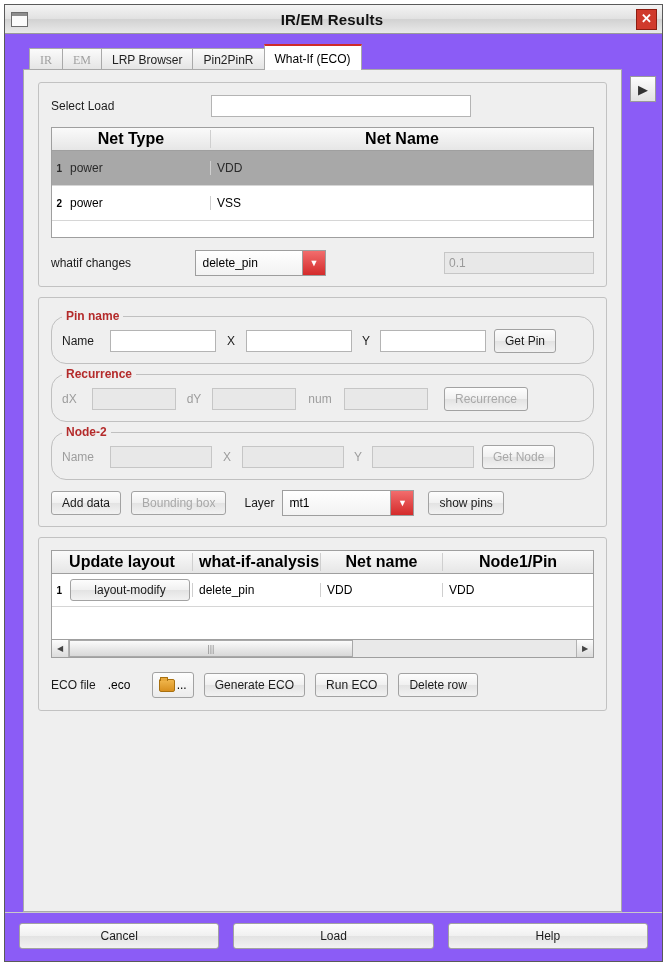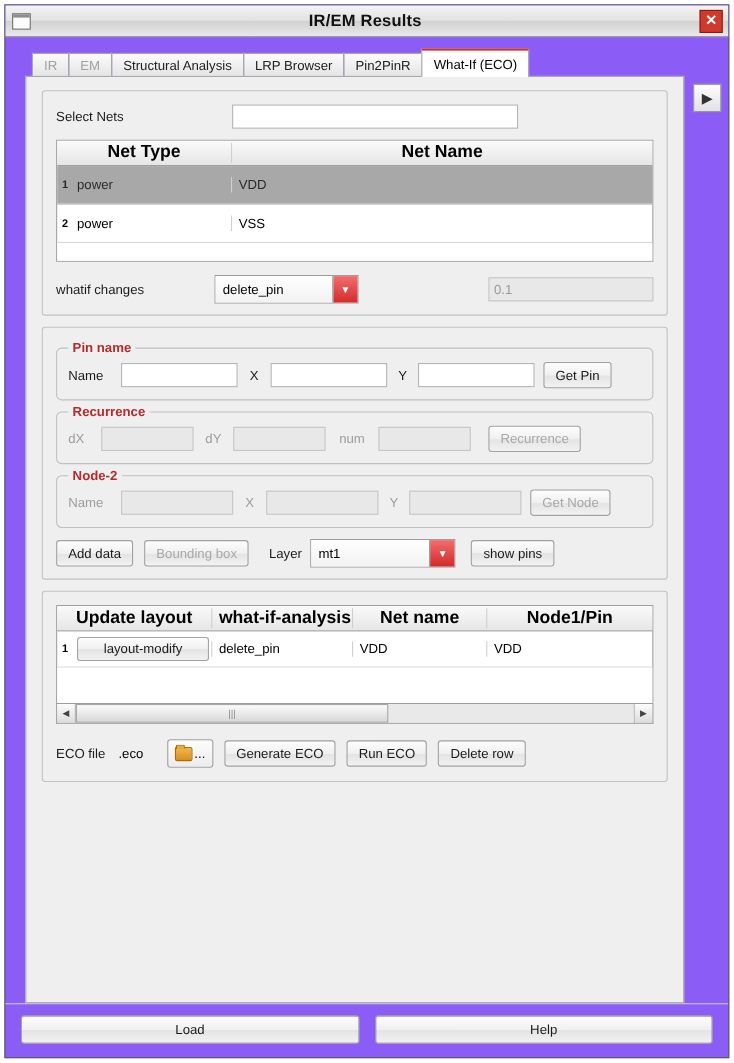--- a/index.html
+++ b/index.html
@@ -95,21 +95,21 @@
     background: linear-gradient(to bottom, #fbfbfb, #e4e4e4);
     padding: 5px 10px 5px 10px;
     margin-right: -1px;
     font-size: 12px;
     color: #222;
     cursor: pointer;
     height: 22px;
     box-sizing: border-box;
     line-height: 12px;
   }
-  .tab.disabled { color: #a0a0a0; }
+  .tab.disabled { color: #a0a0a0; font-family: Liberation Serif, serif; }
   .tab.active {
     background: #ffffff;
     border-top: 2px solid #cf2b2b;
     font-weight: normal;
     color: #000;
     height: 26px;
     padding-top: 7px;
     position: relative;
     z-index: 3;
   }
@@ -237,21 +237,21 @@
     border-left: 1px solid #9e9e9e;
     display: flex;
     align-items: center;
     justify-content: center;
     color: #ffffff;
     font-size: 9px;
   }
   
   .fs {
     border: 1px solid #c0c0c0;
-    border-radius: 5px;
+    border-radius: 15px;
     margin: 4px 0 10px 0;
     padding: 12px 10px 10px 10px;
     position: relative;
     box-sizing: border-box;
   }
   .fs > .legend {
     position: absolute;
     top: -8px;
     left: 10px;
     background: #efefef;
@@ -346,33 +346,32 @@
     <div class="win-icon"></div>
     <div class="title-text">IR/EM Results</div>
     <div class="close-btn">✕</div>
   </div>
 
   <div class="body-area">
 
     <div class="tabs-row">
       <div class="tab disabled">IR</div>
       <div class="tab disabled">EM</div>
-      <div class="tab">Structural Analysis</div>
       <div class="tab">LRP Browser</div>
       <div class="tab">Pin2PinR</div>
       <div class="tab active">What-If (ECO)</div>
     </div>
 
     <div class="fwd-btn">▶</div>
 
     <div class="tab-panel">
 
       <div class="panel-box" style="padding:12px 12px 10px 12px;">
         <div class="row" style="margin-bottom:10px;">
-          <div class="label" style="width:160px;">Select Nets</div>
+          <div class="label" style="width:160px;">Select Load</div>
           <input class="txt" style="width: 260px;" value="">
         </div>
 
         <div class="tbl">
           <div class="tbl-head">
             <div class="cell" style="width:158px;">Net Type</div>
             <div class="cell vline" style="flex:1;">Net Name</div>
           </div>
           <div class="tbl-row sel">
             <div class="rownum">1</div>
@@ -487,16 +486,17 @@
           <button class="btn" style="margin-left:10px;">Generate ECO</button>
           <button class="btn" style="margin-left:10px;">Run ECO</button>
           <button class="btn" style="margin-left:10px;">Delete row</button>
         </div>
       </div>
 
     </div>
   </div>
 
   <div class="bottom-bar">
+    <button class="btn">Cancel</button>
     <button class="btn">Load</button>
     <button class="btn">Help</button>
   </div>
 </div>
 
 </body></html>

